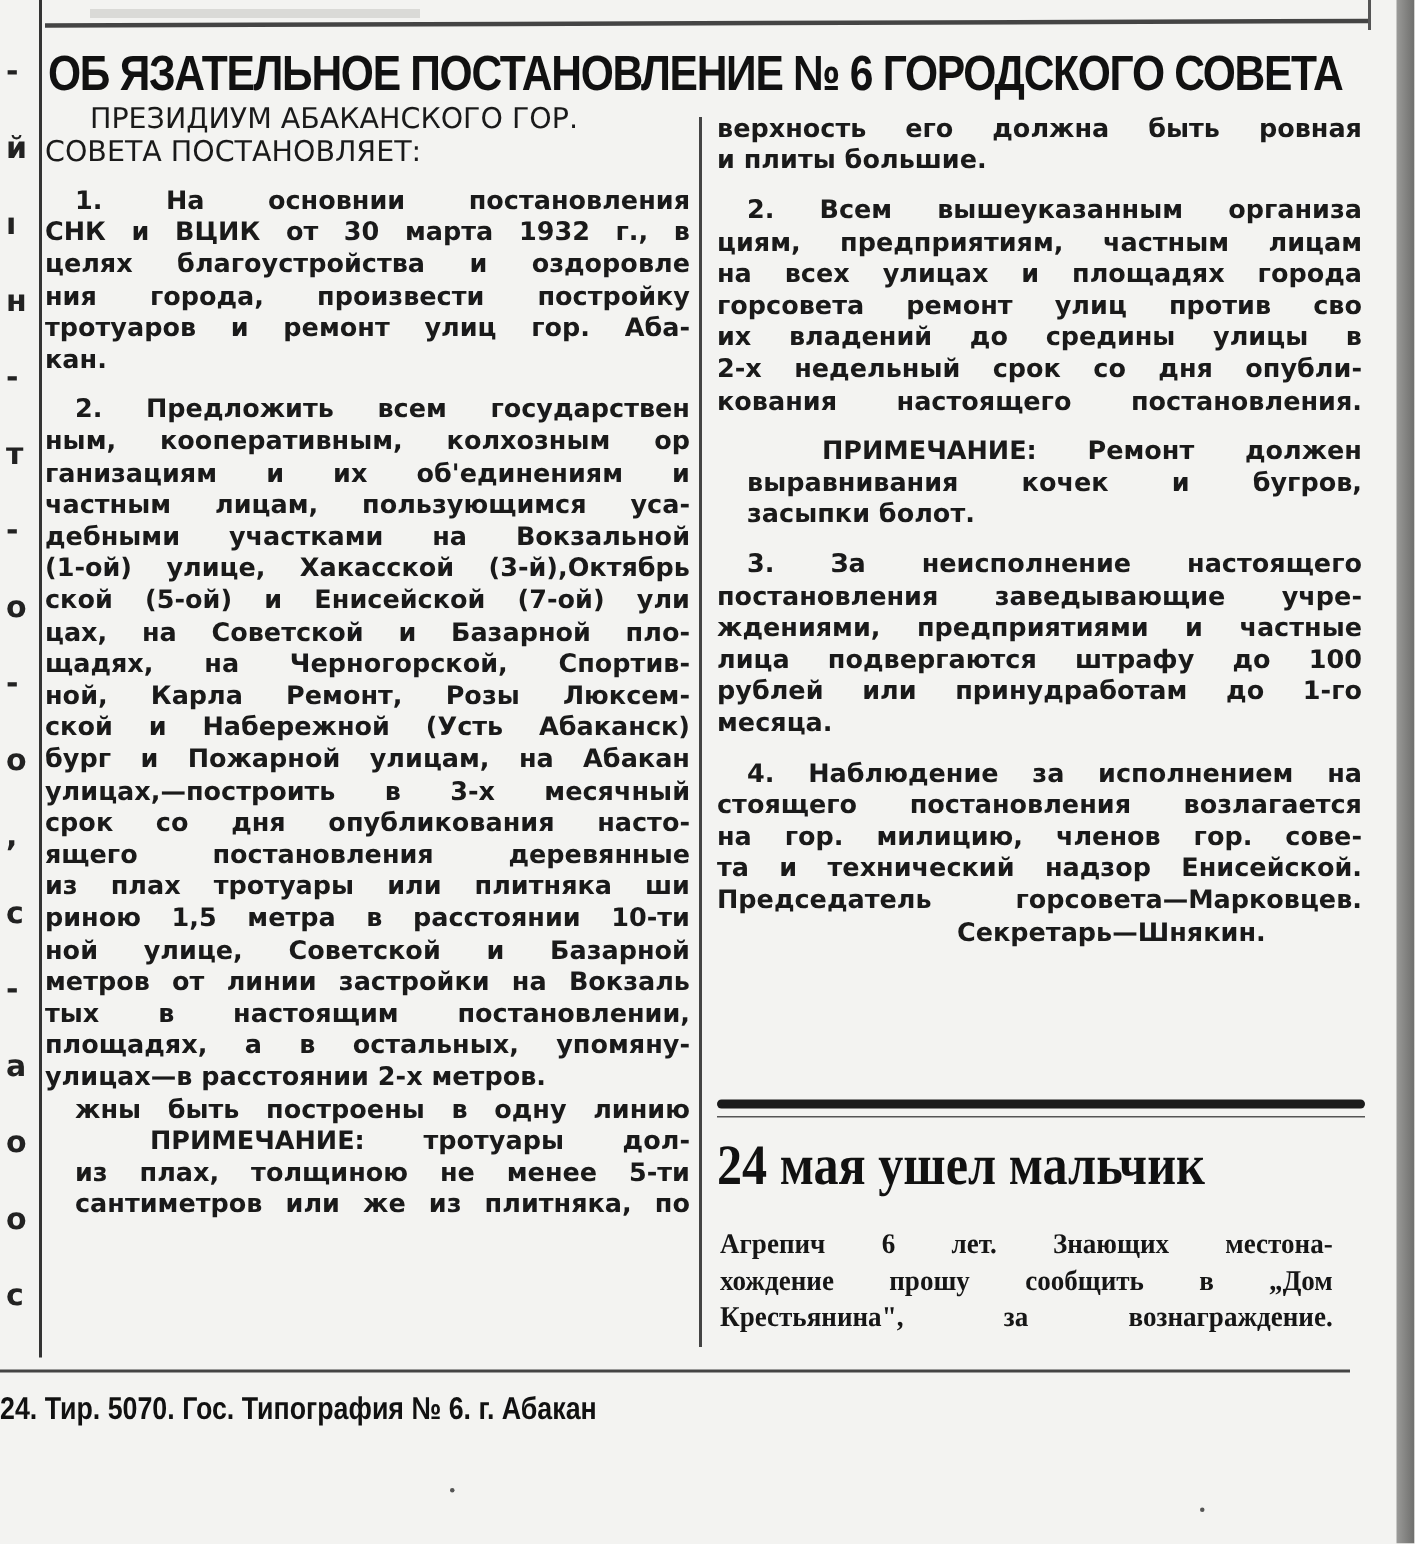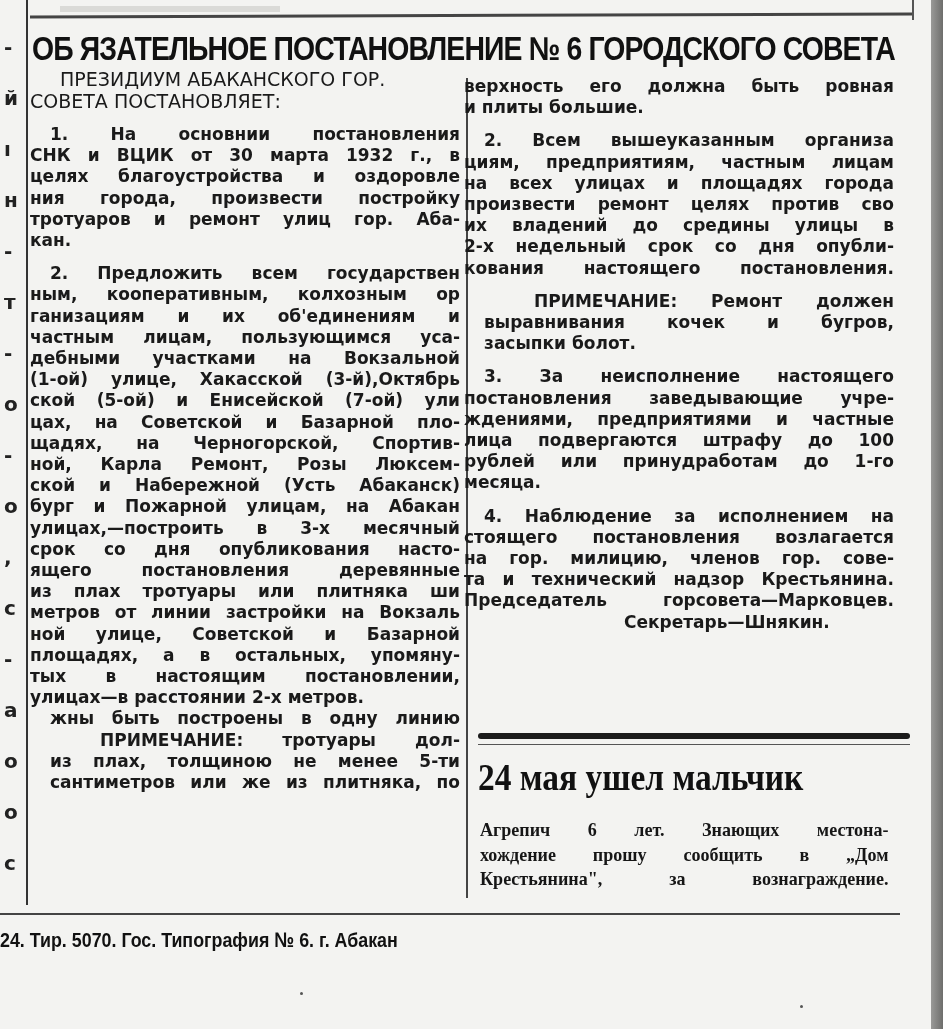--- a/index.html
+++ b/index.html
@@ -22,21 +22,21 @@
   .headline {
     position:absolute; left:32px; top:30px; width:880px; height:40px;
     font-family:"Liberation Sans", sans-serif; font-weight:bold;
     font-size:33px; letter-spacing:-1px; transform:scaleX(0.86); transform-origin:left center;
     white-space:nowrap; color:#111;
   }
   .col-divider { position:absolute; left:466px; top:78px; width:2px; height:820px; background:#444; }
 
   .col { position:absolute; font-family:"DejaVu Sans", sans-serif; font-weight:bold; color:#1a1a1a; }
   .col-left { left:30px; top:68px; width:430px; }
-  .col-right { left:464px; top:76px; width:430px; }
+  .col-right { left:478px; top:76px; width:430px; }
 
   .line { display:block; white-space:nowrap; font-size:17px; line-height:21.2px; text-align:justify; text-align-last:justify; }
   .line.last { text-align-last:left; }
   .indent { padding-left:20px; }
   .indent-big { padding-left:70px; }
   .para-gap { height:12px; }
   .preamble .line { font-weight:normal; font-size:19px; line-height:22px; text-align:right; text-align-last:left; }
   .pre-indent { padding-left:30px; }
   .right-sign { padding-left:160px; }
 
@@ -120,45 +120,46 @@
       <span class="line">ской (5-ой) и Енисейской (7-ой) ули</span>
       <span class="line">цах, на Советской и Базарной пло-</span>
       <span class="line">щадях, на Черногорской, Спортив-</span>
       <span class="line">ной, Карла Ремонт, Розы Люксем-</span>
       <span class="line">ской и Набережной (Усть Абаканск)</span>
       <span class="line">бург и Пожарной улицам, на Абакан</span>
       <span class="line">улицах,—построить в 3-х месячный</span>
       <span class="line">срок со дня опубликования насто-</span>
       <span class="line">ящего постановления деревянные</span>
       <span class="line">из плах тротуары или плитняка ши</span>
+      <span class="line">риною 1,5 метра в расстоянии 10-ти</span>
+      <span class="line">ной улице, Советской и Базарной</span>
       <span class="line">метров от линии застройки на Вокзаль</span>
-      <span class="line">ной улице, Советской и Базарной</span>
+      <span class="line">тых в настоящим постановлении,</span>
       <span class="line">площадях, а в остальных, упомяну-</span>
-      <span class="line">тых в настоящим постановлении,</span>
       <span class="line last">улицах—в расстоянии 2-х метров.</span>
     </div>
     <div>
       <span class="line indent">жны быть построены в одну линию</span>
       <span class="line indent-big">ПРИМЕЧАНИЕ: тротуары дол-</span>
       <span class="line indent">из плах, толщиною не менее 5-ти</span>
       <span class="line indent">сантиметров или же из плитняка, по</span>
     </div>
   </div>
 
   <div class="col col-right">
     <div>
       <span class="line">верхность его должна быть ровная</span>
       <span class="line last">и плиты большие.</span>
     </div>
     <div class="para-gap"></div>
     <div>
       <span class="line indent">2. Всем вышеуказанным организа</span>
       <span class="line">циям, предприятиям, частным лицам</span>
       <span class="line">на всех улицах и площадях города</span>
-      <span class="line">произвести ремонт целях против сво</span>
+      <span class="line">горсовета ремонт улиц против сво</span>
       <span class="line">их владений до средины улицы в</span>
       <span class="line">2-х недельный срок со дня опубли-</span>
       <span class="line">кования настоящего постановления.</span>
     </div>
     <div class="para-gap"></div>
     <div>
       <span class="line indent-big">ПРИМЕЧАНИЕ: Ремонт должен</span>
       <span class="line indent">выравнивания кочек и бугров,</span>
       <span class="line indent last">засыпки болот.</span>
     </div>
@@ -169,21 +170,21 @@
       <span class="line">ждениями, предприятиями и частные</span>
       <span class="line">лица подвергаются штрафу до 100</span>
       <span class="line">рублей или принудработам до 1-го</span>
       <span class="line last">месяца.</span>
     </div>
     <div class="para-gap"></div>
     <div>
       <span class="line indent">4. Наблюдение за исполнением на</span>
       <span class="line">стоящего постановления возлагается</span>
       <span class="line">на гор. милицию, членов гор. сове-</span>
-      <span class="line">та и технический надзор Крестьянина.</span>
+      <span class="line">та и технический надзор Енисейской.</span>
     </div>
     <div>
       <span class="line">Председатель горсовета—Марковцев.</span>
       <span class="line last right-sign">Секретарь—Шнякин.</span>
     </div>
   </div>
 
   <div class="ad-rule"></div>
   <div class="ad-rule2"></div>
   <div class="ad-title">24 мая ушел мальчик</div>

